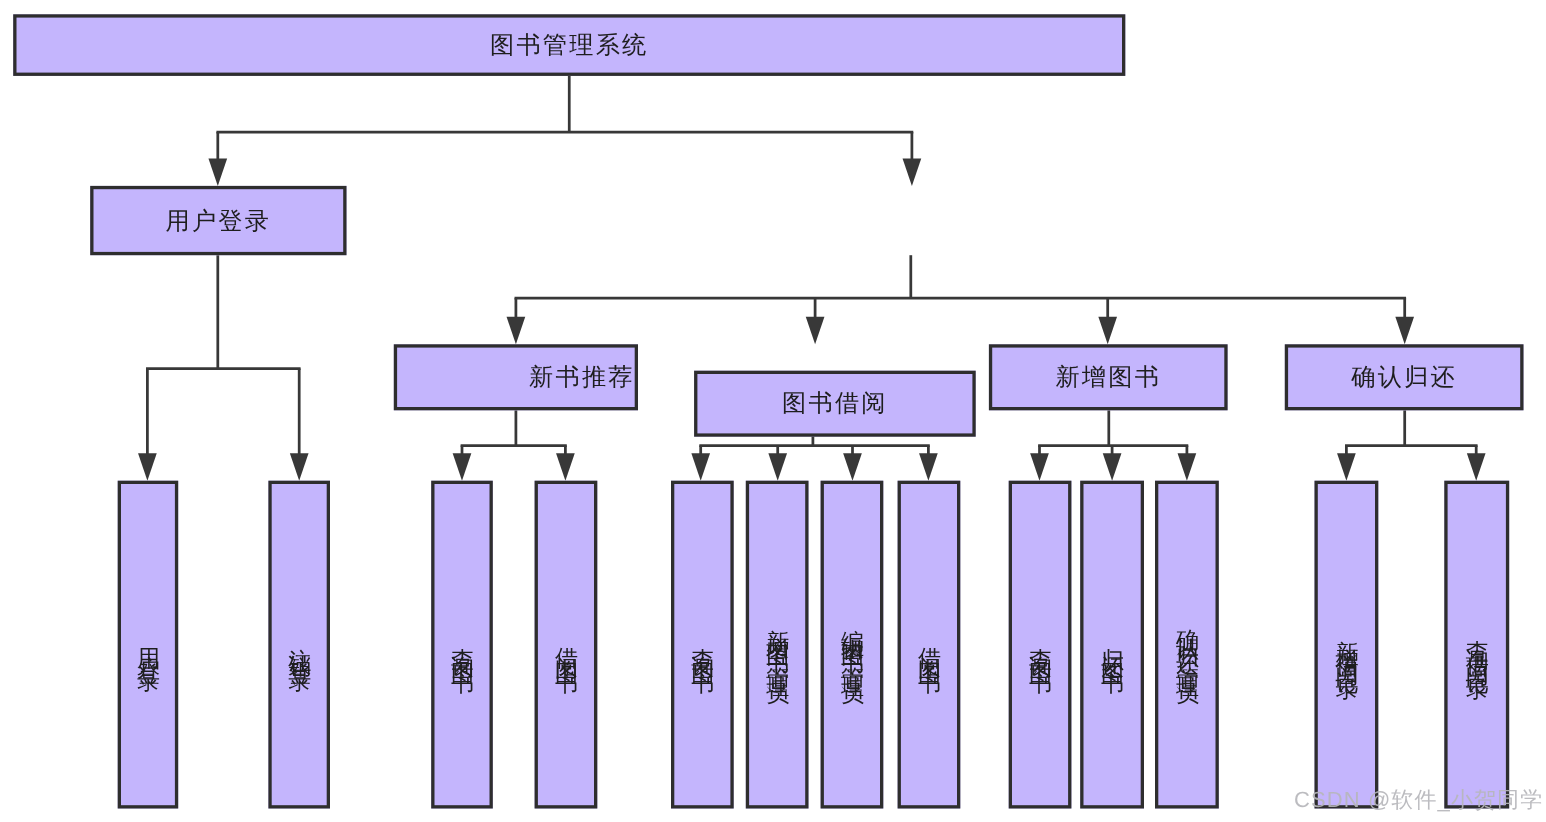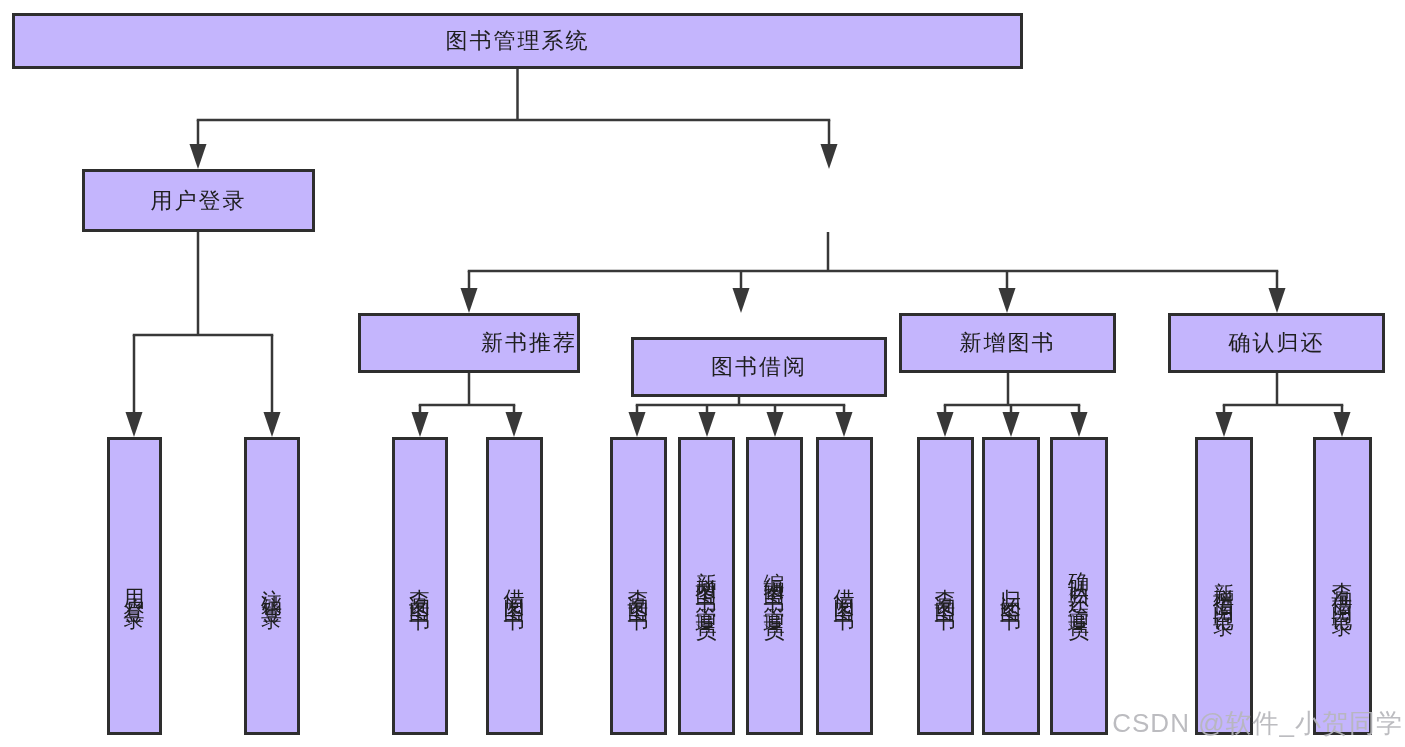--- a/index.html
+++ b/index.html
@@ -23,21 +23,21 @@
   }
   .hbox span{font-size:22px;letter-spacing:2px;white-space:nowrap;}
   .vbox span{
     writing-mode:vertical-rl;
     text-orientation:mixed;
     font-size:21px;line-height:1;letter-spacing:7px;
     white-space:nowrap;
   }
   .watermark{
     position:absolute;right:2px;bottom:6px;
-    font-size:26px;letter-spacing:1px;
+    font-size:20px;letter-spacing:1px;
     color:rgba(182,182,187,0.92);
     z-index:5;white-space:nowrap;text-align:center;
   }
 </style>
 </head>
 <body>
 
 <div class="canvas">
 
   <svg class="connectors" id="connectors">

